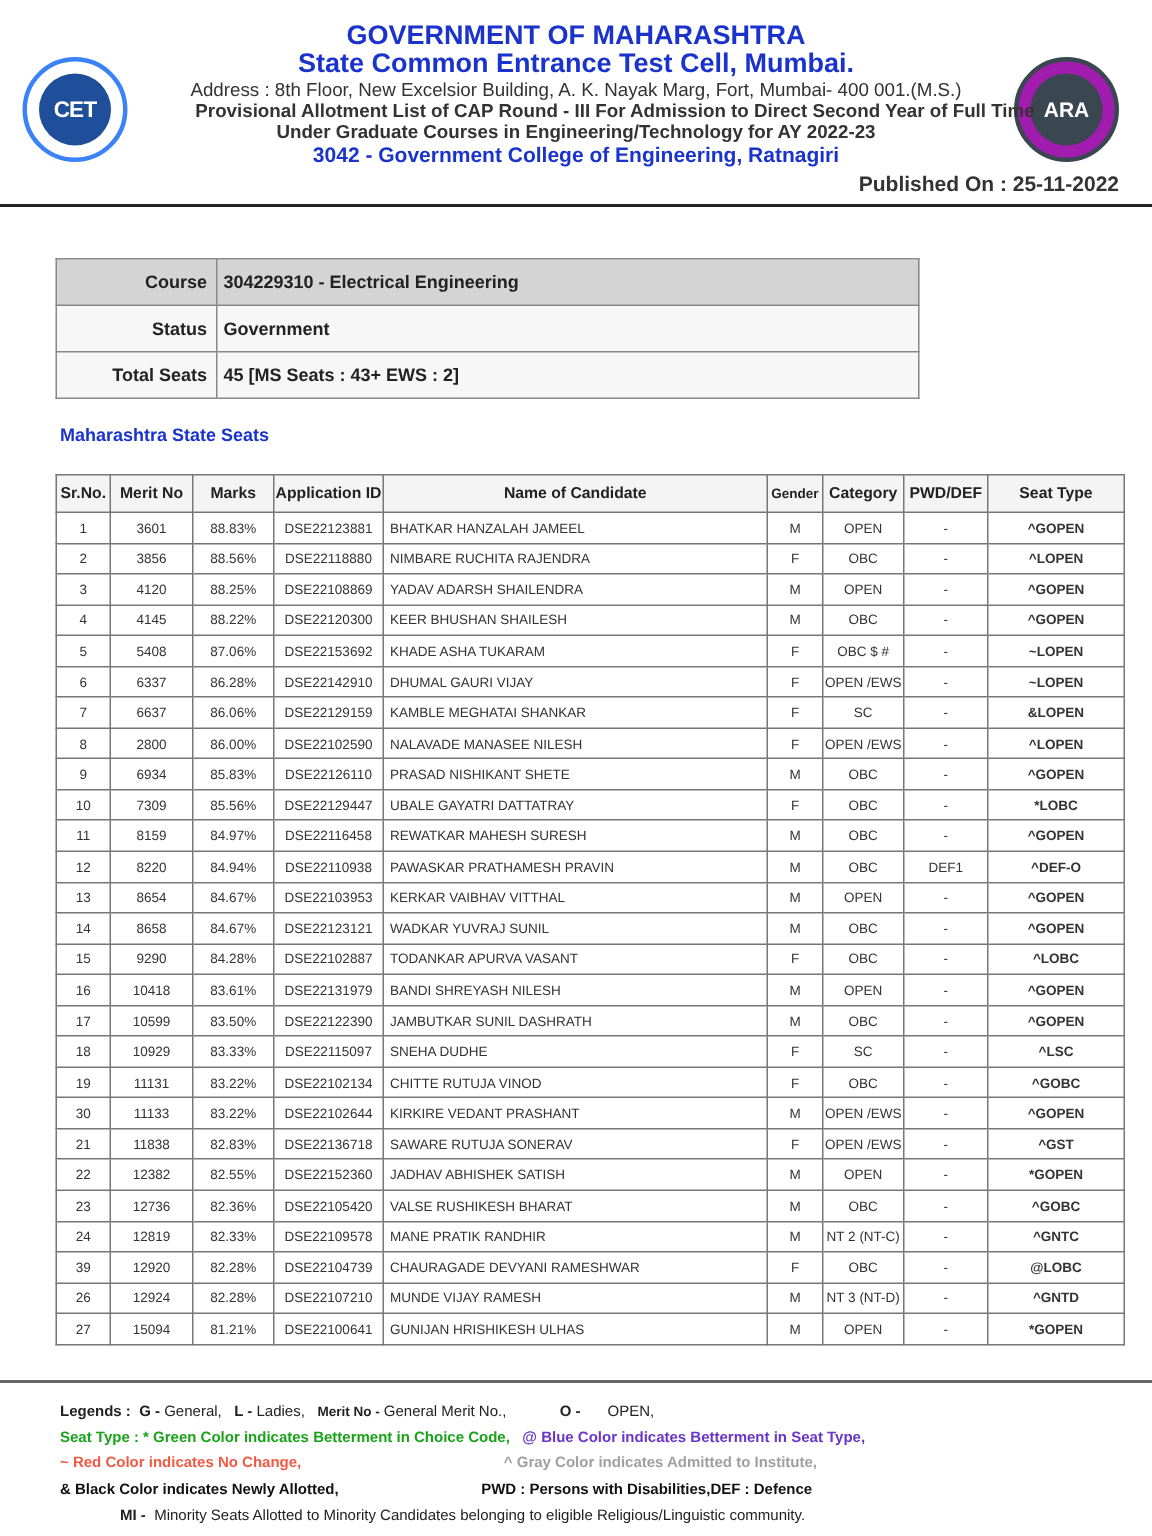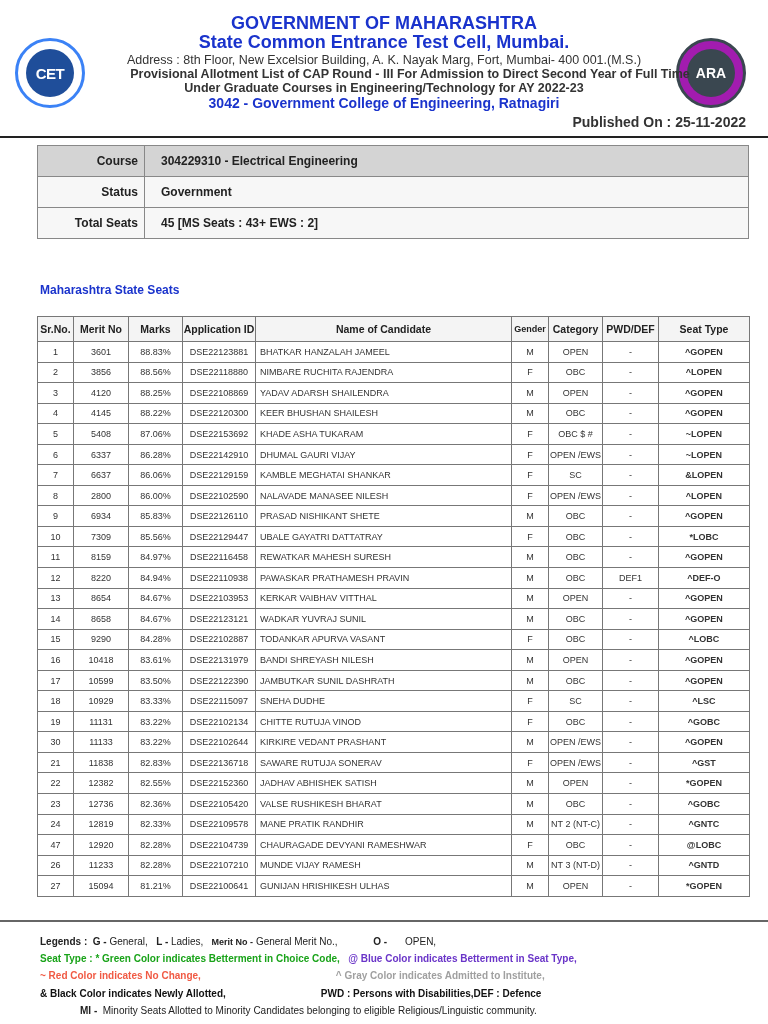--- a/index.html
+++ b/index.html
@@ -16,24 +16,24 @@
   .h-line { position: absolute; left: 0; width: 768px; text-align: center; white-space: nowrap; }
   .gov { top: 13px; font-size: 18px; font-weight: bold; color: #1a33cc; }
   .cell { top: 32px; font-size: 18px; font-weight: bold; color: #1a33cc; }
   .address { top: 53px; font-size: 12.5px; color: #333; }
   .prov { top: 67px; font-size: 12.5px; font-weight: bold; color: #333; left: 50px; text-align: center; width: 720px; }
   .ug { top: 81px; font-size: 12.5px; font-weight: bold; color: #333; }
   .college { top: 95px; font-size: 14px; font-weight: bold; color: #1a33cc; }
   .published { position: absolute; right: 22px; top: 114px; font-size: 14px; font-weight: bold; color: #333; }
   .rule { position: absolute; left: 0; top: 136px; width: 768px; height: 2px; background: #222; }
 
-  .info { position: absolute; left: 37px; top: 145px; width: 712px; border-collapse: collapse; border: 1.5px solid #555; }
+  .info { position: absolute; left: 37px; top: 172px; width: 576px; border-collapse: collapse; border: 1.5px solid #555; }
   .info td { border: 1px solid #888; height: 31px; font-size: 12px; font-weight: bold; color: #222; }
   .info td.lab { width: 107px; text-align: right; padding-right: 6px; }
-  .info td.val { padding-left: 16px; }
+  .info td.val { padding-left: 4px; }
   .info tr.r0 td { background: #d4d4d4; }
   .info tr.r1 td, .info tr.r2 td { background: #f7f7f7; }
 
   .section { position: absolute; left: 40px; top: 283px; font-size: 12px; font-weight: bold; color: #1a33cc; }
 
   .alloc { position: absolute; left: 37px; top: 316px; width: 712px; border-collapse: collapse; border: 1.5px solid #555; table-layout: fixed; }
   .alloc th { font-size: 10.5px; font-weight: bold; color: #222; height: 25px; border: 1px solid #777; background: #f4f4f4; text-align: center; }
   .alloc th.gender { font-size: 9px; }
   .alloc td { font-size: 9px; color: #333; height: 20.55px; border: 1px solid #777; text-align: center; white-space: nowrap; overflow: hidden; }
   .alloc td.name { text-align: left; padding-left: 4px; }
@@ -378,33 +378,33 @@
         <td>12819</td>
         <td>82.33%</td>
         <td>DSE22109578</td>
         <td class="name">MANE PRATIK RANDHIR</td>
         <td>M</td>
         <td>NT 2 (NT-C)</td>
         <td>-</td>
         <td class="seat gray">^GNTC</td>
       </tr>
       <tr>
-        <td>47</td>
+        <td>39</td>
         <td>12920</td>
         <td>82.28%</td>
         <td>DSE22104739</td>
         <td class="name">CHAURAGADE DEVYANI RAMESHWAR</td>
         <td>F</td>
         <td>OBC</td>
         <td>-</td>
         <td class="seat blue">@LOBC</td>
       </tr>
       <tr>
         <td>26</td>
-        <td>11233</td>
+        <td>12924</td>
         <td>82.28%</td>
         <td>DSE22107210</td>
         <td class="name">MUNDE VIJAY RAMESH</td>
         <td>M</td>
         <td>NT 3 (NT-D)</td>
         <td>-</td>
         <td class="seat gray">^GNTD</td>
       </tr>
       <tr>
         <td>27</td>

